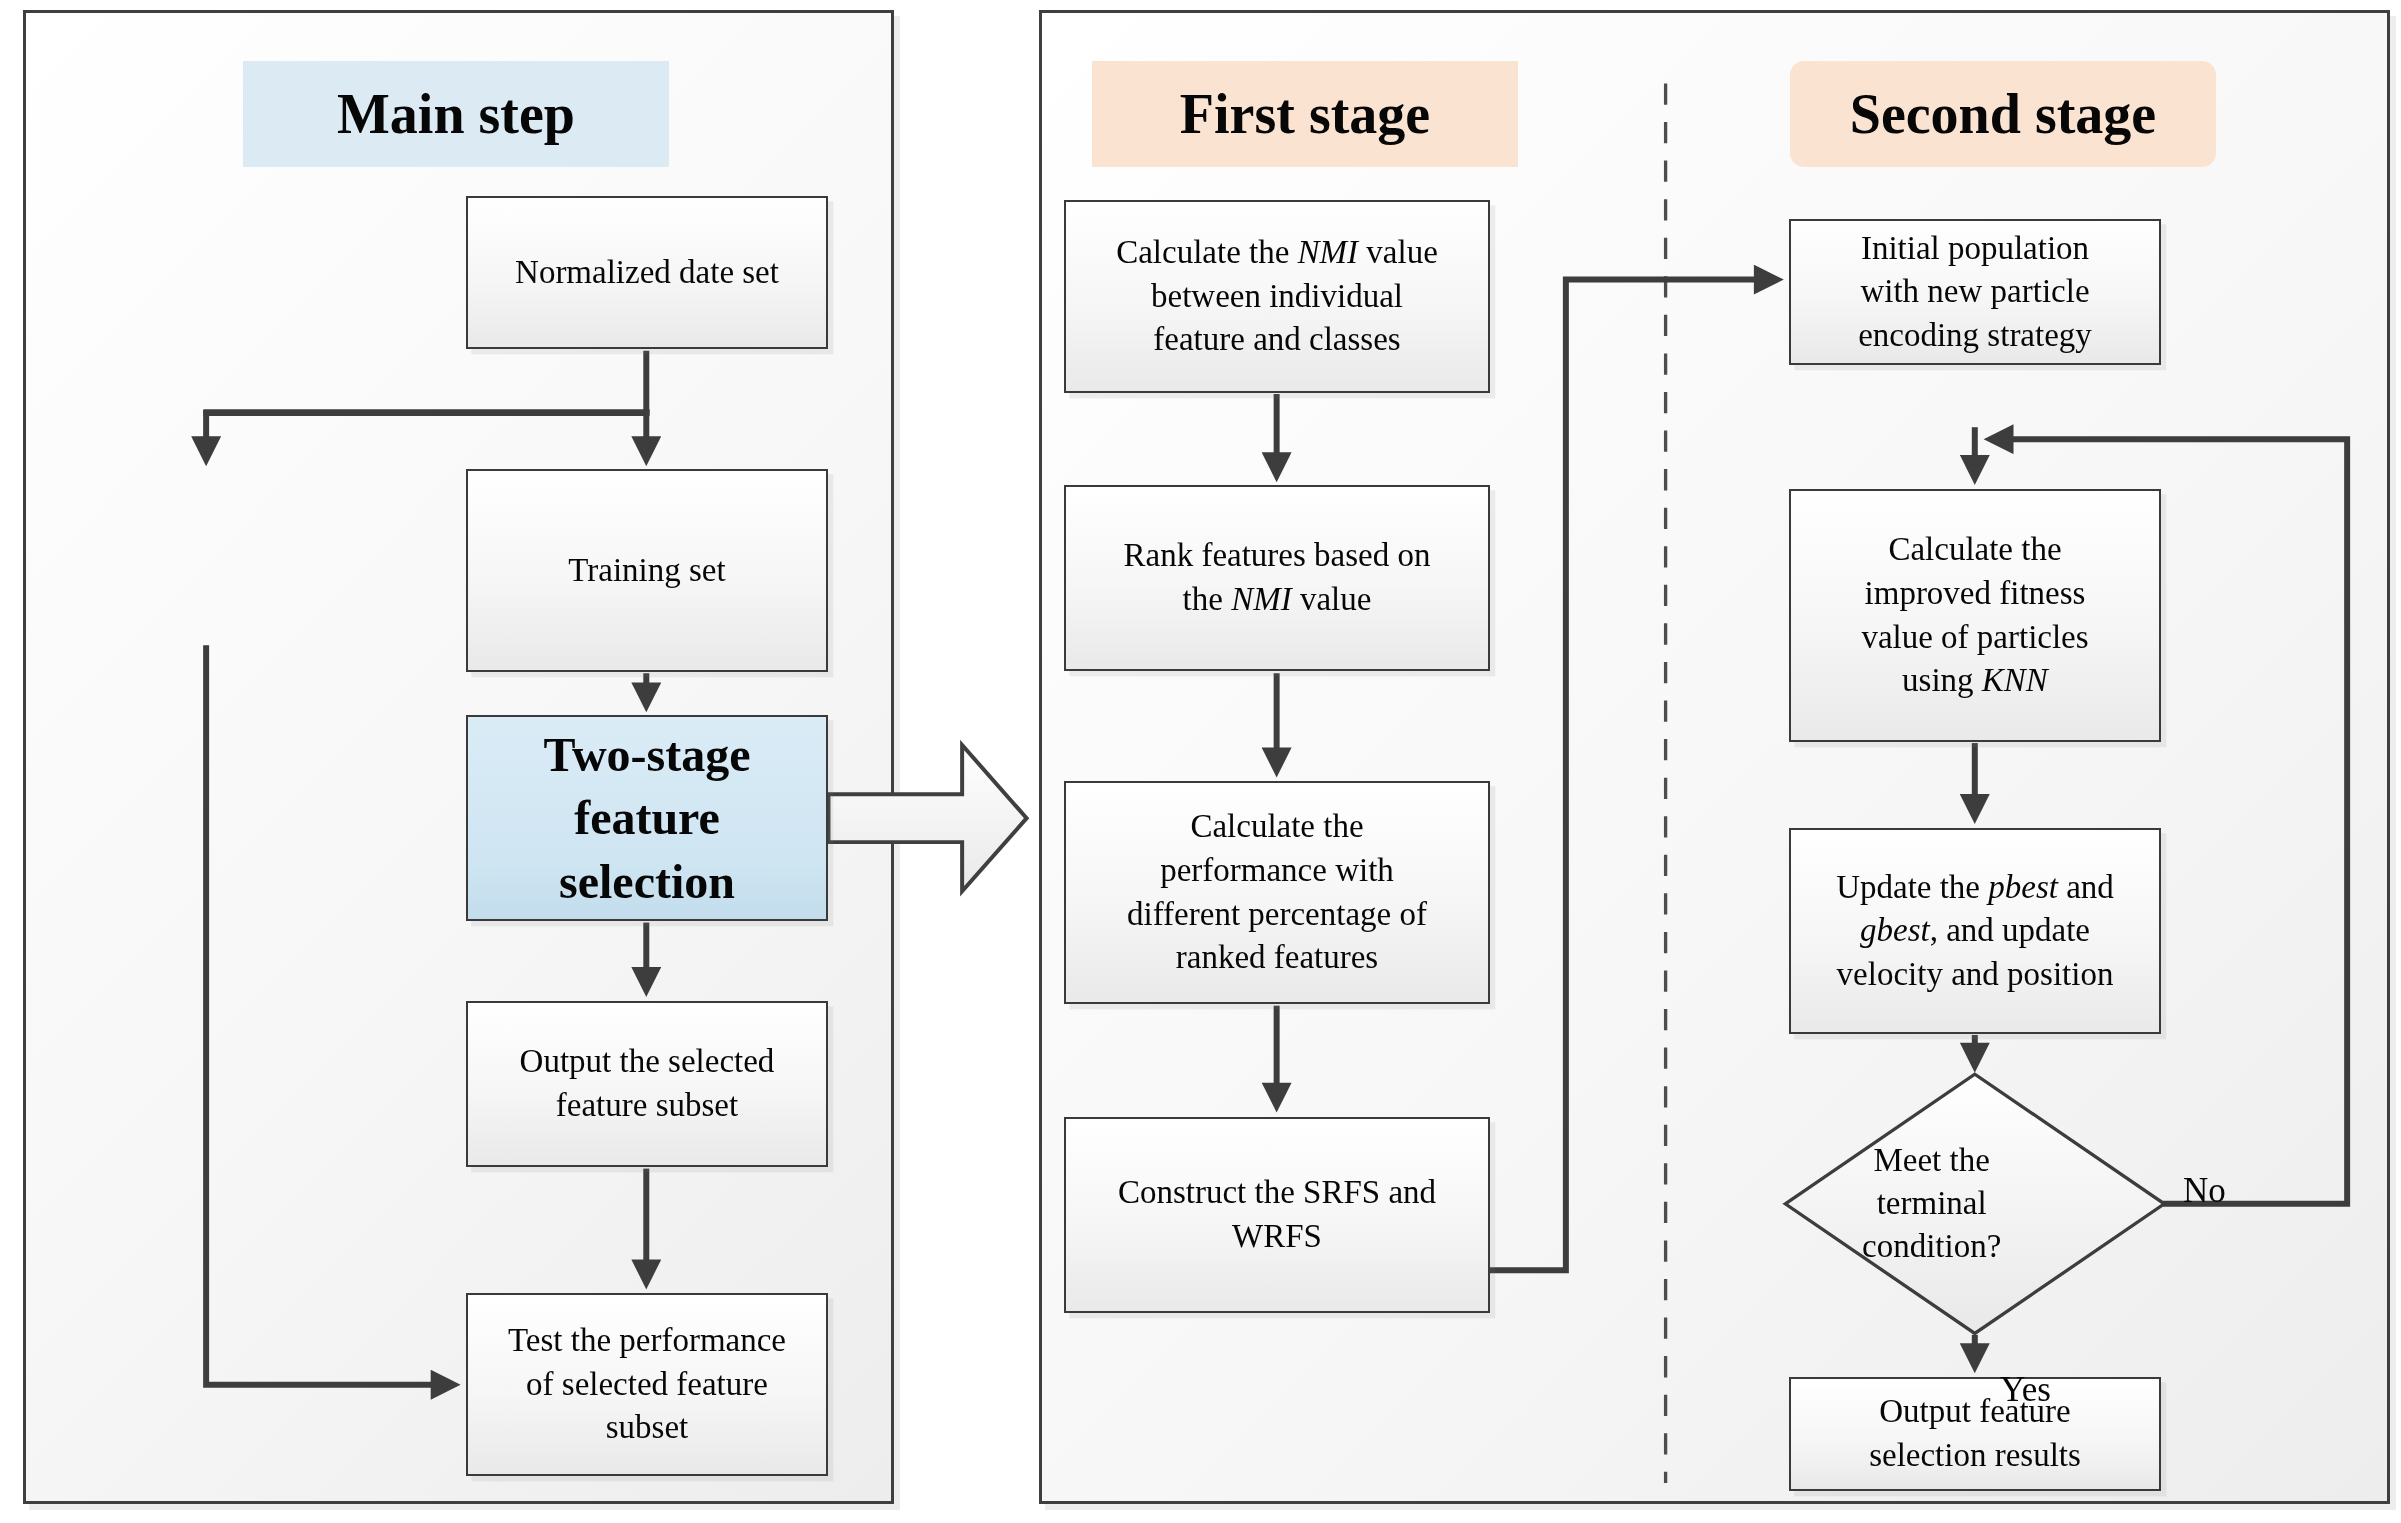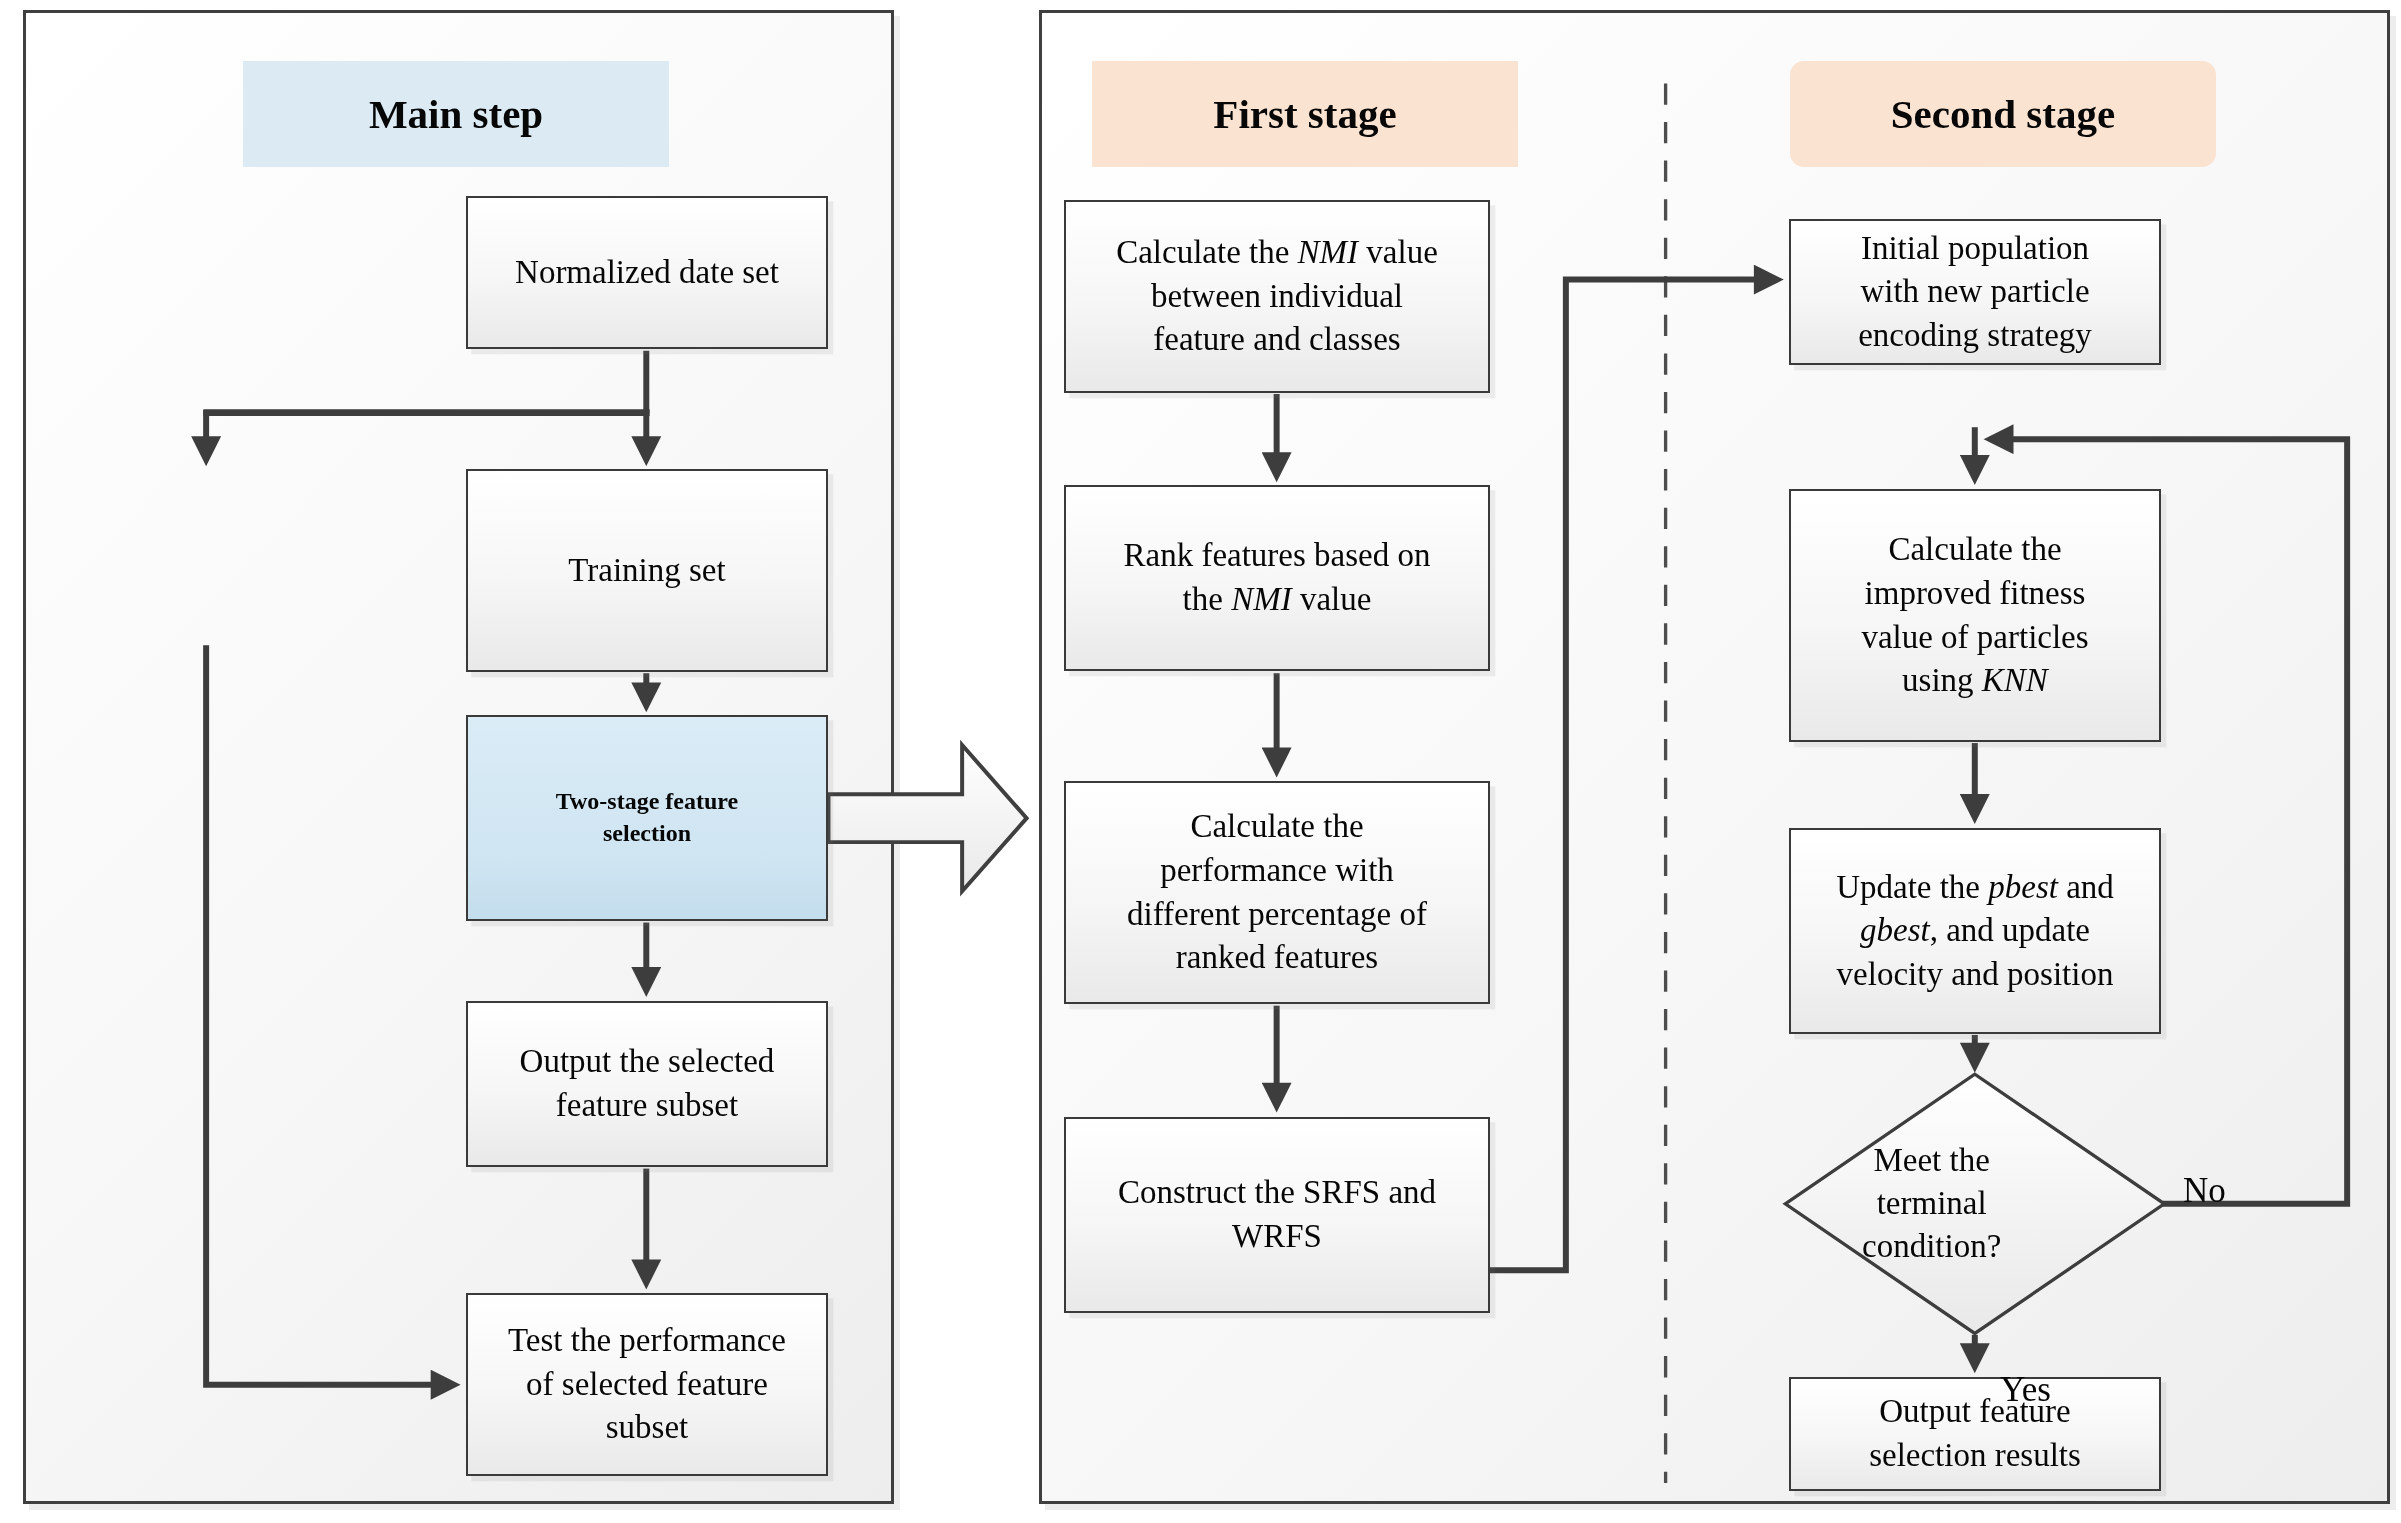--- a/index.html
+++ b/index.html
@@ -18,37 +18,37 @@
     border:3.3px solid #3f3f3f;
     background:linear-gradient(135deg,#ffffff 0%,#f7f7f7 55%,#ededed 100%);
     box-shadow:6px 6px 0 rgba(130,130,130,0.14);
   }
 
   .overlay{position:absolute;left:0;top:0;width:2401px;height:1524px;z-index:2;}
 
   .hdr{
     position:absolute;z-index:3;
     display:flex;align-items:center;justify-content:center;
-    font-weight:bold;font-size:41px;
+    font-weight:bold;font-size:56px;
   }
   .hdr.blue{background:var(--blue_header);}
   .hdr.peach{background:var(--peach_header);margin-left:28px;}
 
   .node{
     position:absolute;z-index:3;
     display:flex;align-items:center;justify-content:center;
     text-align:center;
     border:2.7px solid var(--box_border);
     background:linear-gradient(180deg,#ffffff 0%,#f6f6f6 55%,#e9e9e9 100%);
     box-shadow:5.3px 5.3px 0 rgba(120,120,120,0.12);
     font-size:33px;line-height:1.32;
     padding:4px 8px;box-sizing:border-box;
   }
   .node .txt{white-space:pre-line;}
-  .node.highlight{background:linear-gradient(180deg,#daecf6 0%,var(--blue_highlight) 70%,#c3ddec 100%);font-weight:bold;font-size:24px;}
+  .node.highlight{background:linear-gradient(180deg,#daecf6 0%,var(--blue_highlight) 70%,#c3ddec 100%);font-weight:bold;font-size:48px;}
   .ghost{
     position:absolute;z-index:3;display:flex;align-items:center;justify-content:flex-start;
     text-align:center;font-size:33px;line-height:1.3;
   }
   .ghost .txt{white-space:pre-line;}
   .flow-label{position:absolute;z-index:3;font-size:35px;margin-top:48px;}
   .it{font-style:italic;}
 
   .conn{stroke:var(--line);stroke-width:9;fill:none;}
   .conn.thick{stroke-width:10;}

